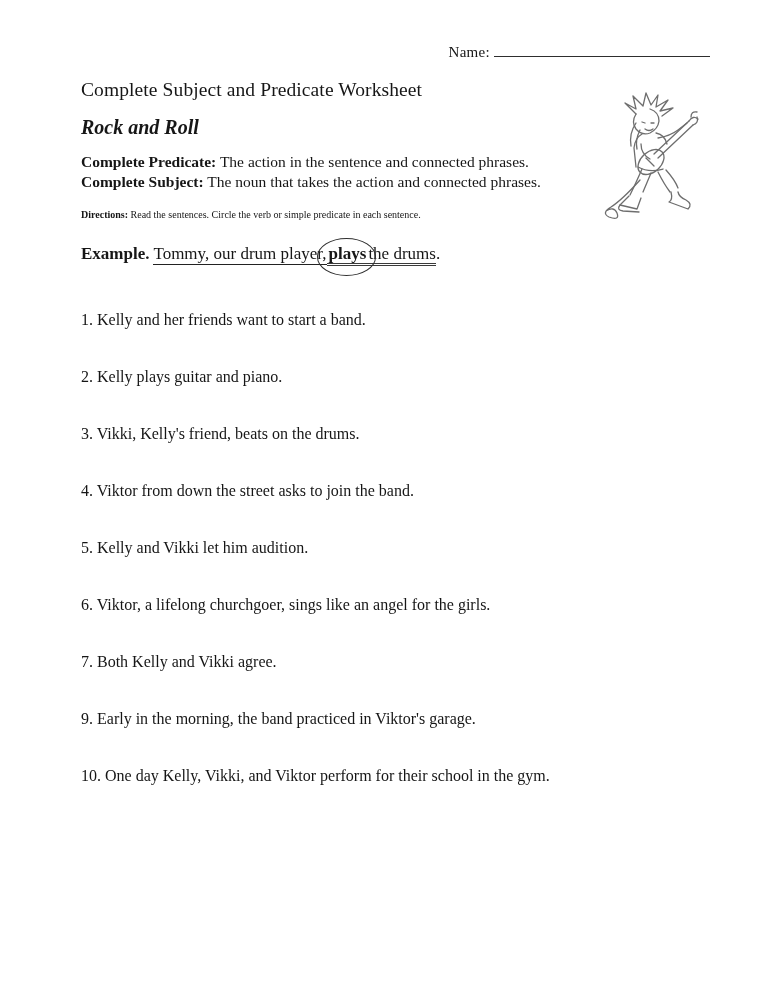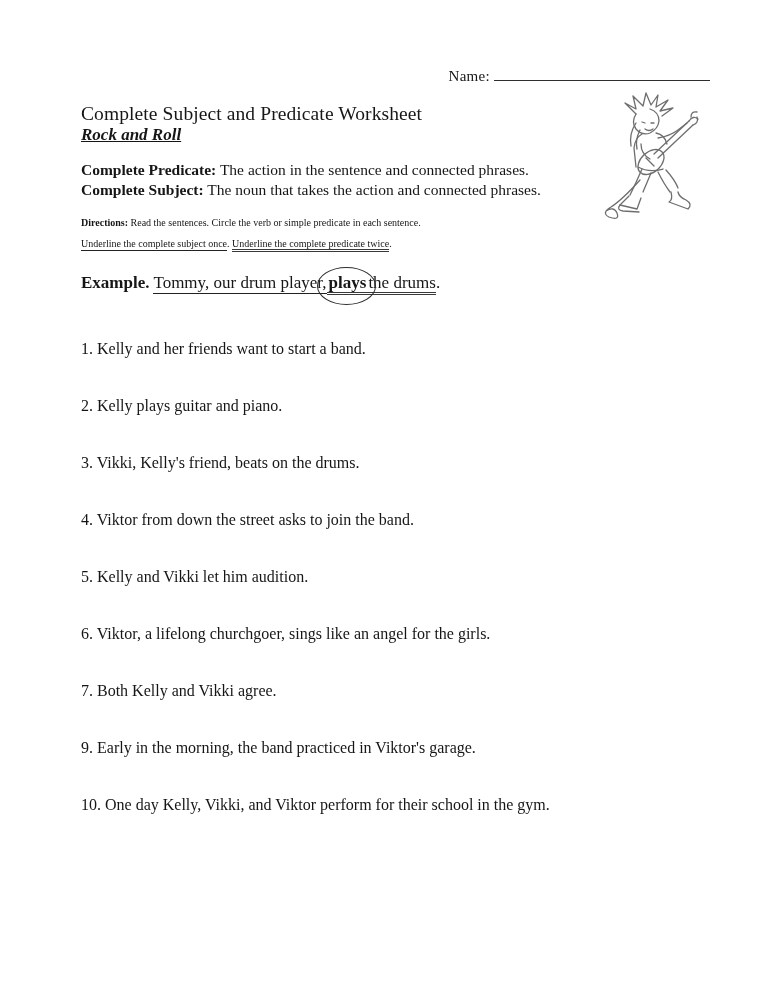--- a/index.html
+++ b/index.html
@@ -3,33 +3,33 @@
 <meta charset="utf-8">
 <style>
   * { margin:0; padding:0; box-sizing:border-box; }
   html,body { background:#ffffff; }
   .page {
     position:relative;
     width:768px; height:994px;
     background:#ffffff;
     color:#161616;
     font-family:"Liberation Serif","DejaVu Serif",serif;
-    padding:68px 58px 0 81px;
+    padding:44px 58px 0 81px;
     overflow:hidden;
   }
   
   .name-row { text-align:right; font-size:15px; height:20px; }
   .name-label { letter-spacing:0.3px; }
   .name-line {
     display:inline-block; width:216px; height:13px;
     border-bottom:1px solid #2e2e2e; margin-left:4px;
   }
   
   .title { font-size:19.5px; font-weight:normal; margin-top:15px; line-height:22px; letter-spacing:0.1px; }
-  .subtitle { font-size:17px; font-weight:bold; font-style:italic; line-height:20px; margin-top:0;text-decoration:underline; }
+  .subtitle { font-size:20px; font-weight:bold; font-style:italic; line-height:20px; margin-top:16px; }
   
   .definitions { margin-top:15px; font-size:15.5px; line-height:19.5px; max-width:520px; }
   .def-term { font-weight:bold; }
   
   .directions { margin-top:13px; font-size:10px; line-height:21px; max-width:580px; }
   .dir-label { font-weight:bold; }
   .u1 { border-bottom:1px solid #222; padding-bottom:1px; }
   .u2 { border-bottom:3px double #3a3a3a; padding-bottom:0px; }
   
   .example { margin-top:18px; font-size:17px; line-height:22px; }
@@ -68,21 +68,20 @@
       <span class="def-term">Complete Subject:</span>
       <span>The noun that takes the action and connected phrases.</span>
     </div>
   </div>
 
   <div class="directions">
     <div>
       <span class="dir-label">Directions:</span>
       <span>Read the sentences. Circle the verb or simple predicate in each sentence.</span>
     </div>
-    <div><span class="u1">Underline the complete subject once</span><span>. </span><span class="u2">Underline the complete predicate twice</span><span>.</span></div>
   </div>
 
   <div class="example">
     <span class="ex-label">Example.</span>
     <span class="u1">Tommy, our drum player,</span><span class="u2"><span class="circled">plays</span><span>the drums</span></span><span>.</span>
   </div>
 
   <div class="sentences">
     <div class="sentence"><span>1.</span> <span>Kelly and her friends want to start a band.</span></div>
     <div class="sentence"><span>2.</span> <span>Kelly plays guitar and piano.</span></div>

